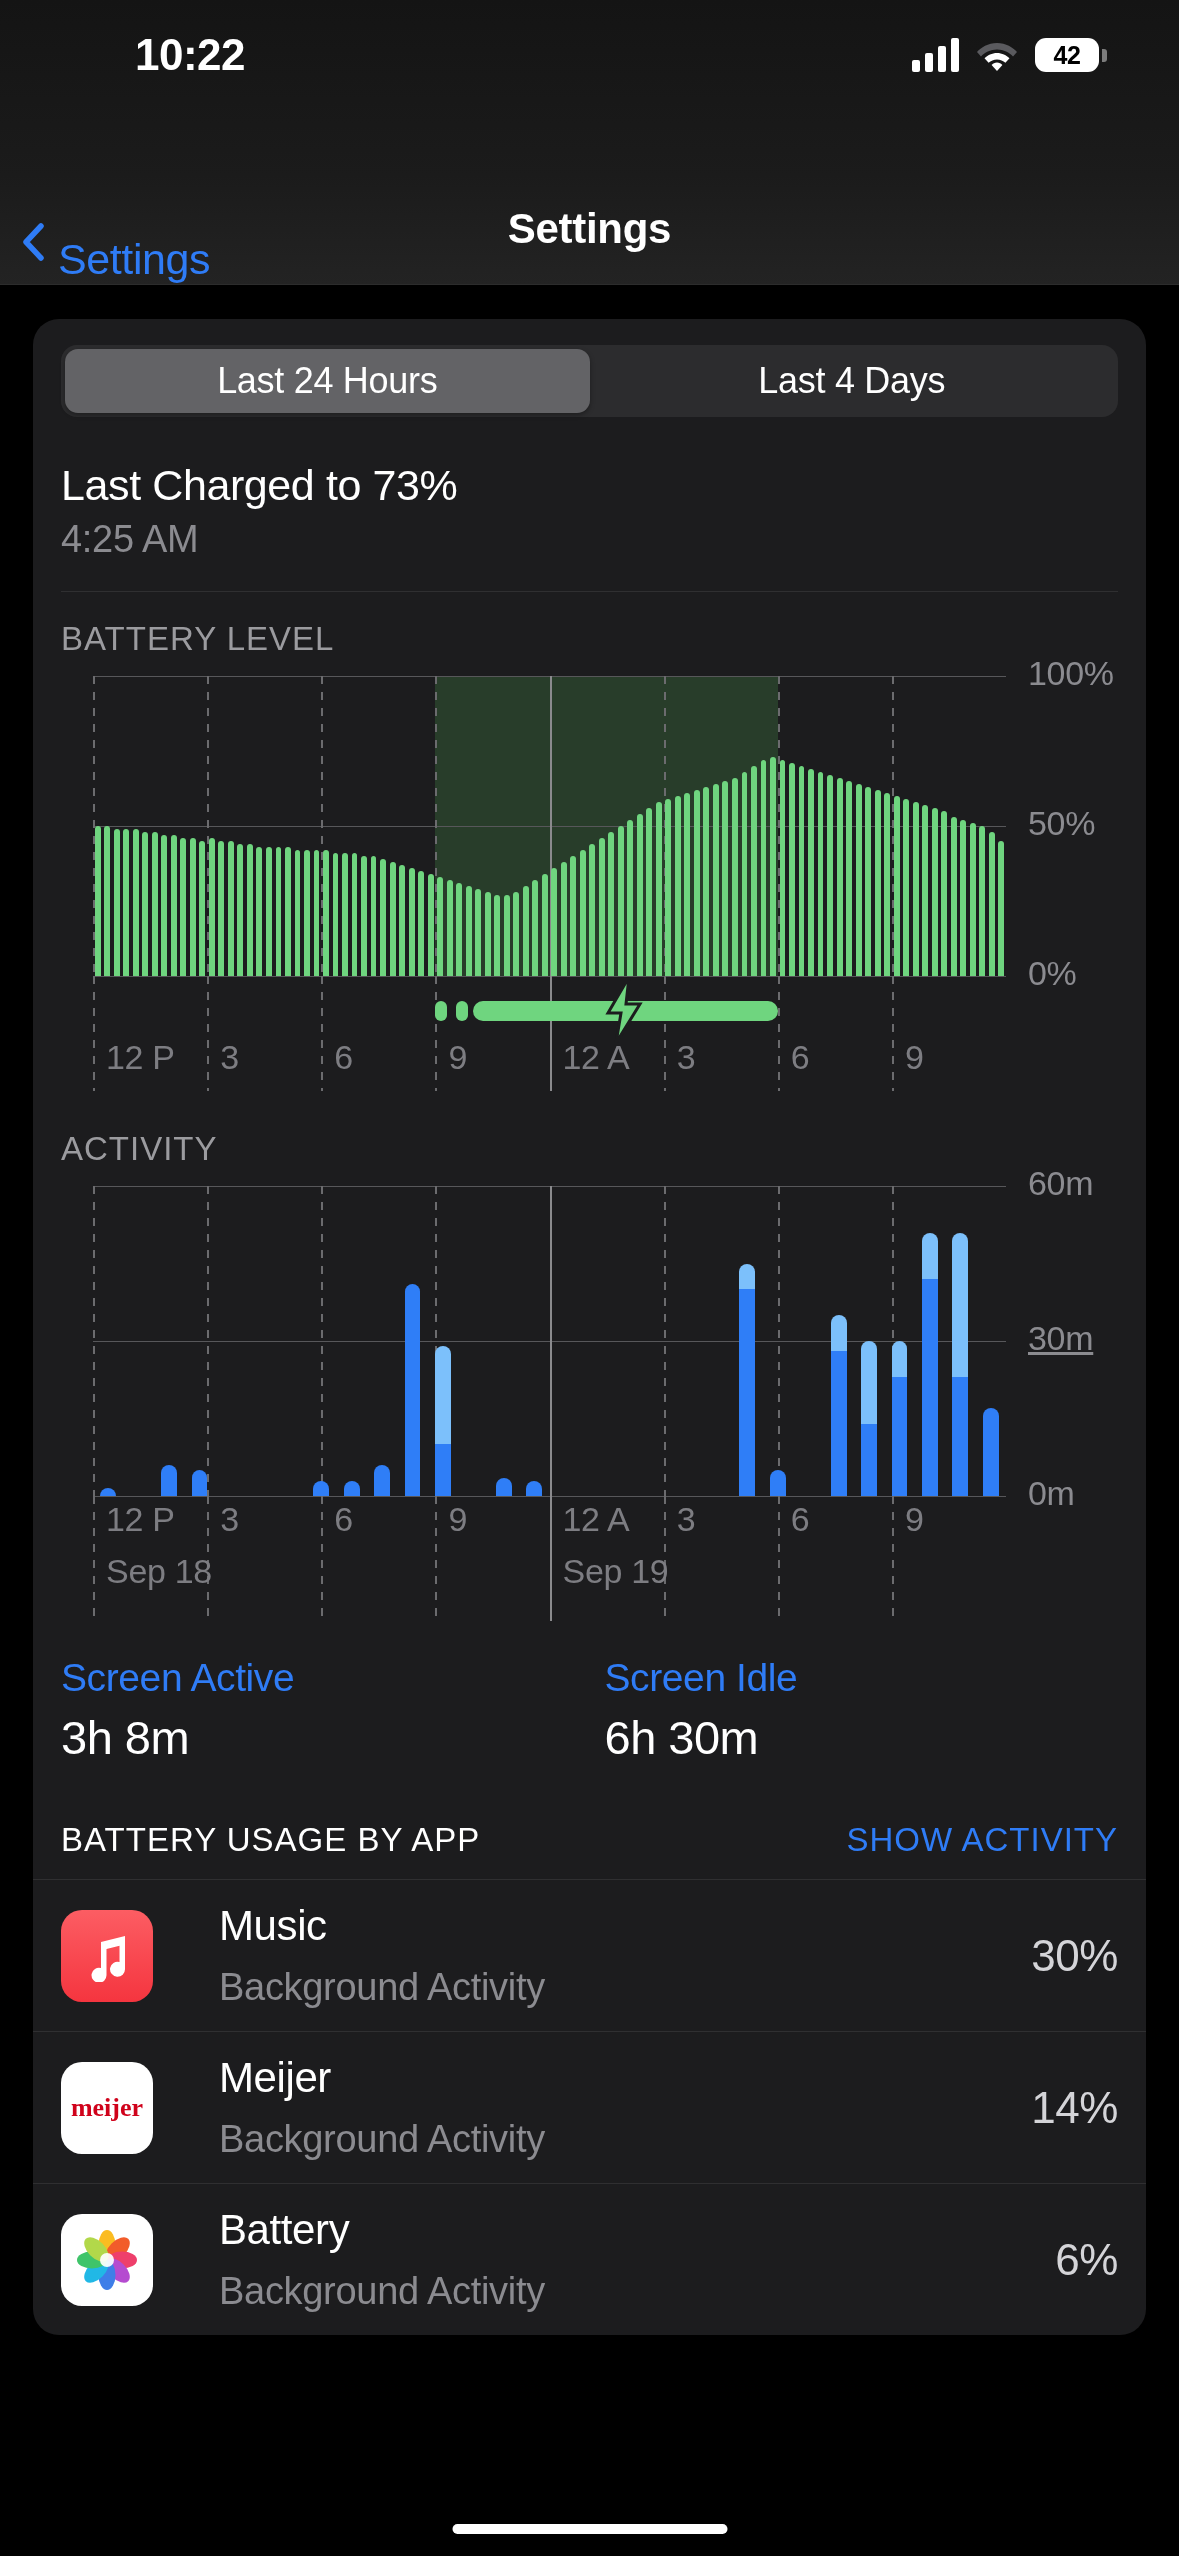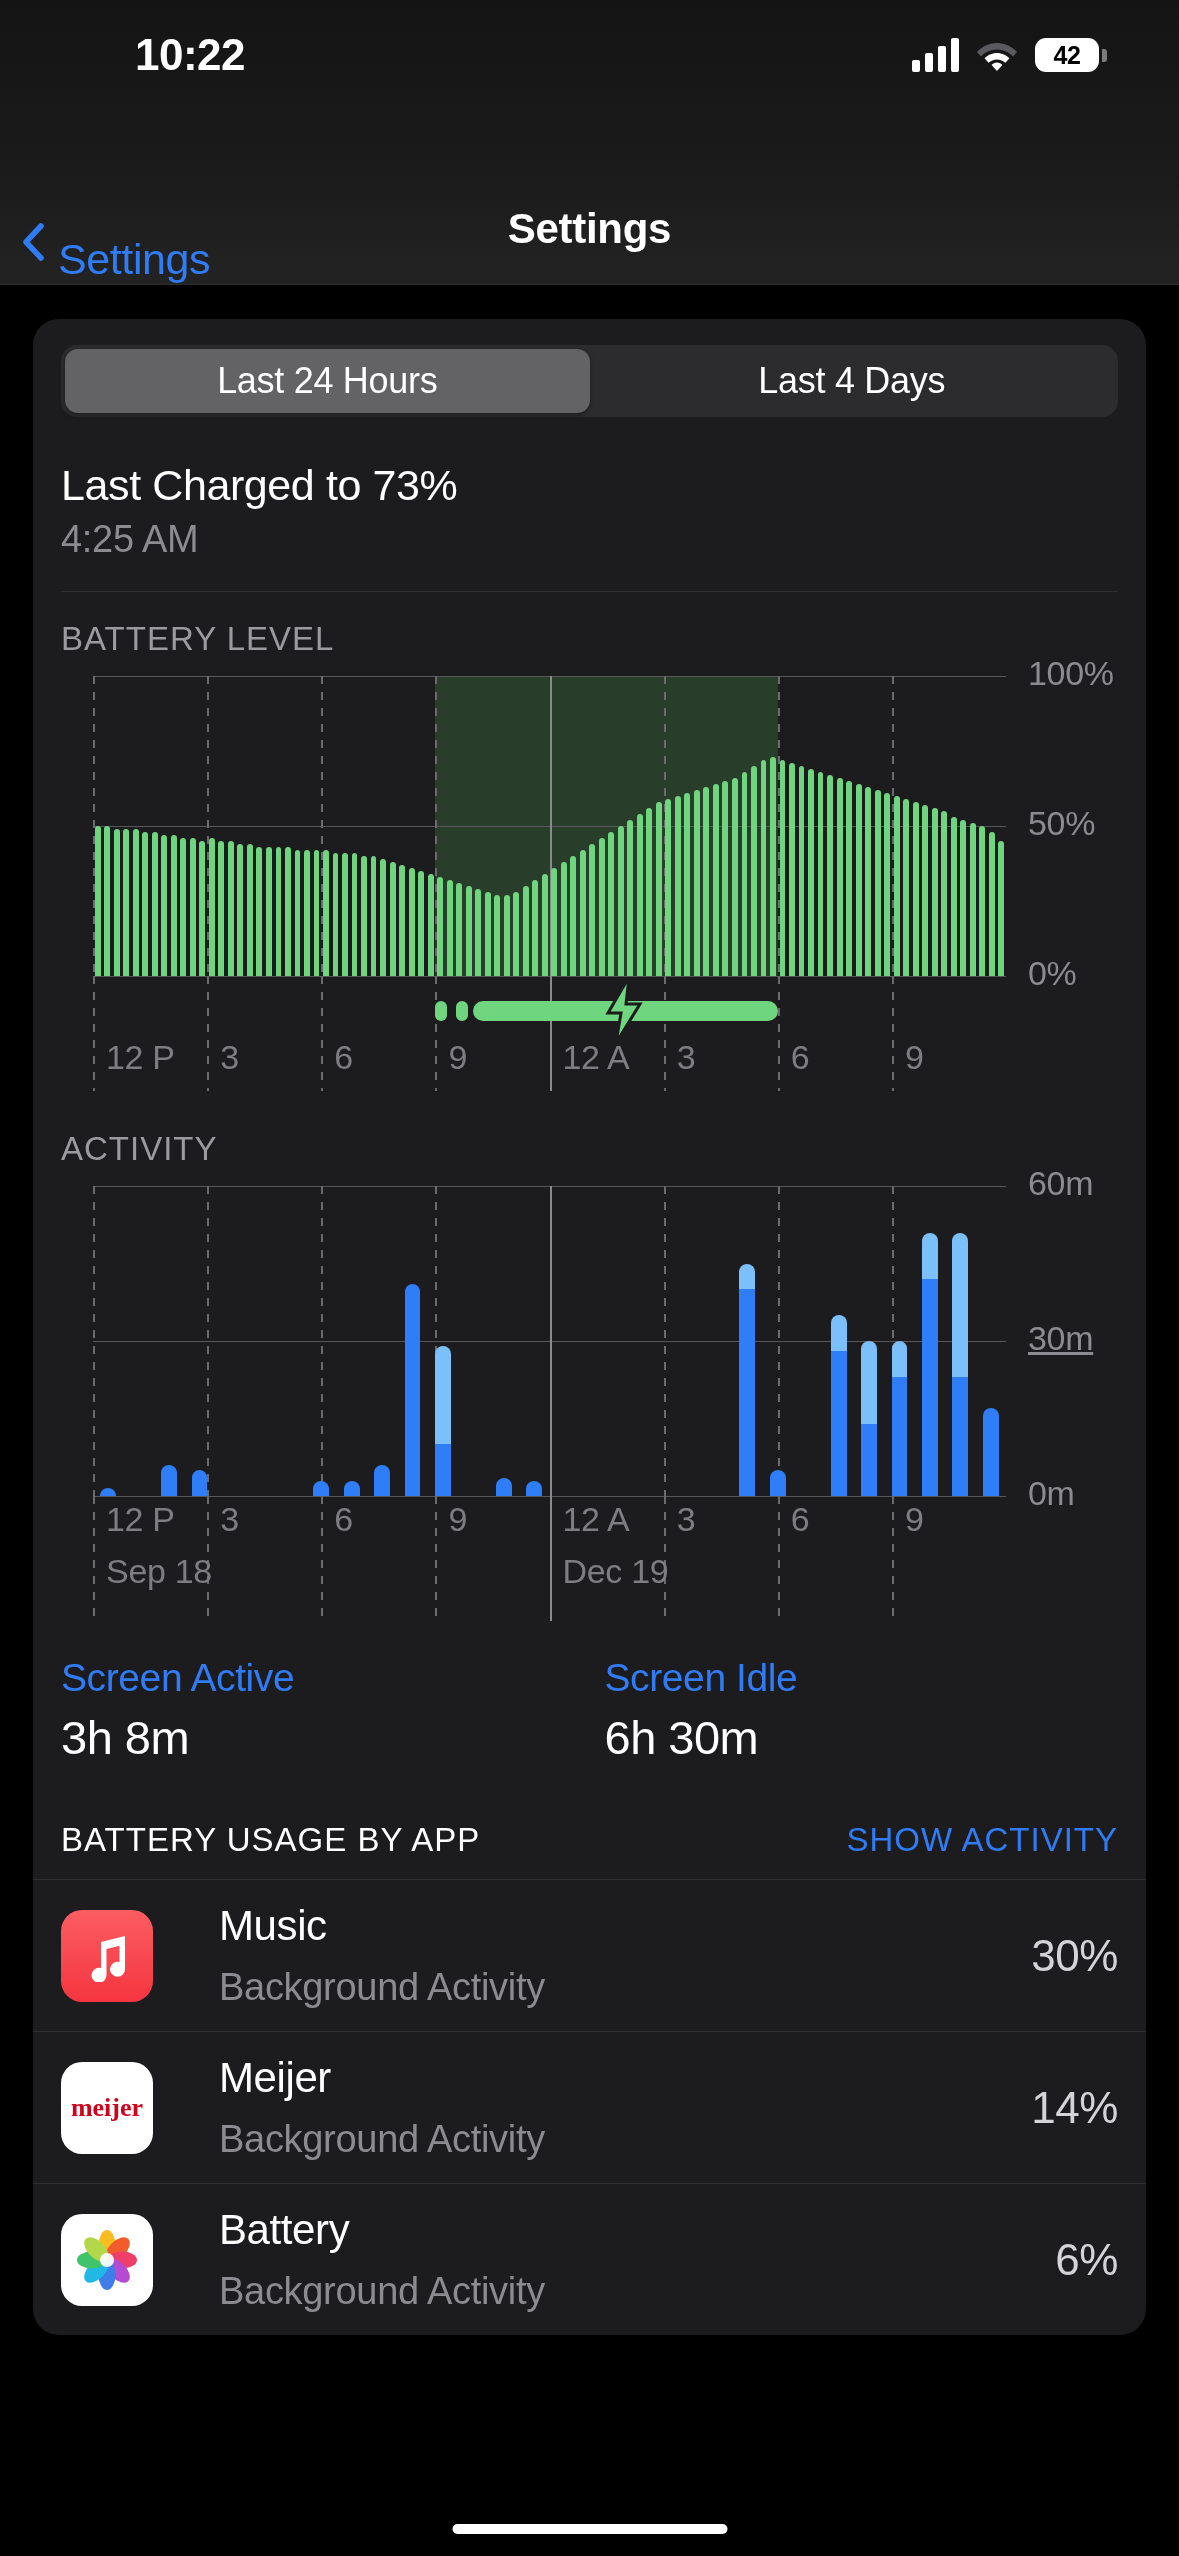--- a/index.html
+++ b/index.html
@@ -407,21 +407,21 @@
           <div class="gridline-v dashed" style="left: 830.875px; top: 0px; height: 125px;"></div>
           <div class="xlabel" style="left: 45px; top: 4px;">12 P</div>
           <div class="xlabel" style="left: 159.125px; top: 4px;">3</div>
           <div class="xlabel" style="left: 273.25px; top: 4px;">6</div>
           <div class="xlabel" style="left: 387.375px; top: 4px;">9</div>
           <div class="xlabel" style="left: 501.5px; top: 4px;">12 A</div>
           <div class="xlabel" style="left: 615.625px; top: 4px;">3</div>
           <div class="xlabel" style="left: 729.75px; top: 4px;">6</div>
           <div class="xlabel" style="left: 843.875px; top: 4px;">9</div>
           <div class="datelabel" style="left: 45px; top: 56px;">Sep 18</div>
-          <div class="datelabel" style="left: 501.5px; top: 56px;">Dec 19</div>
+          <div class="datelabel" style="left: 501.5px; top: 56px;">Sep 19</div>
         </div>
     </div>
 
     <div class="summary">
       <div class="sum-col">
         <div class="sum-label">Screen Active</div>
         <div class="sum-value">3h 8m</div>
       </div>
       <div class="sum-col right">
         <div class="sum-label">Screen Idle</div>

